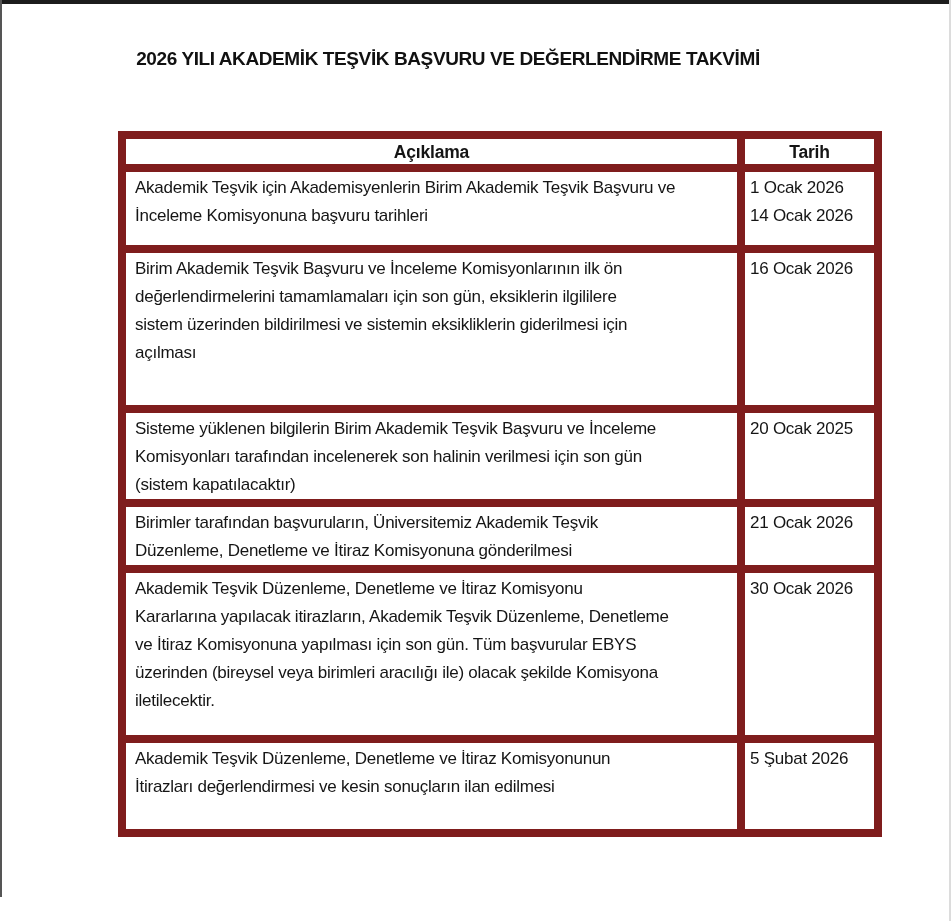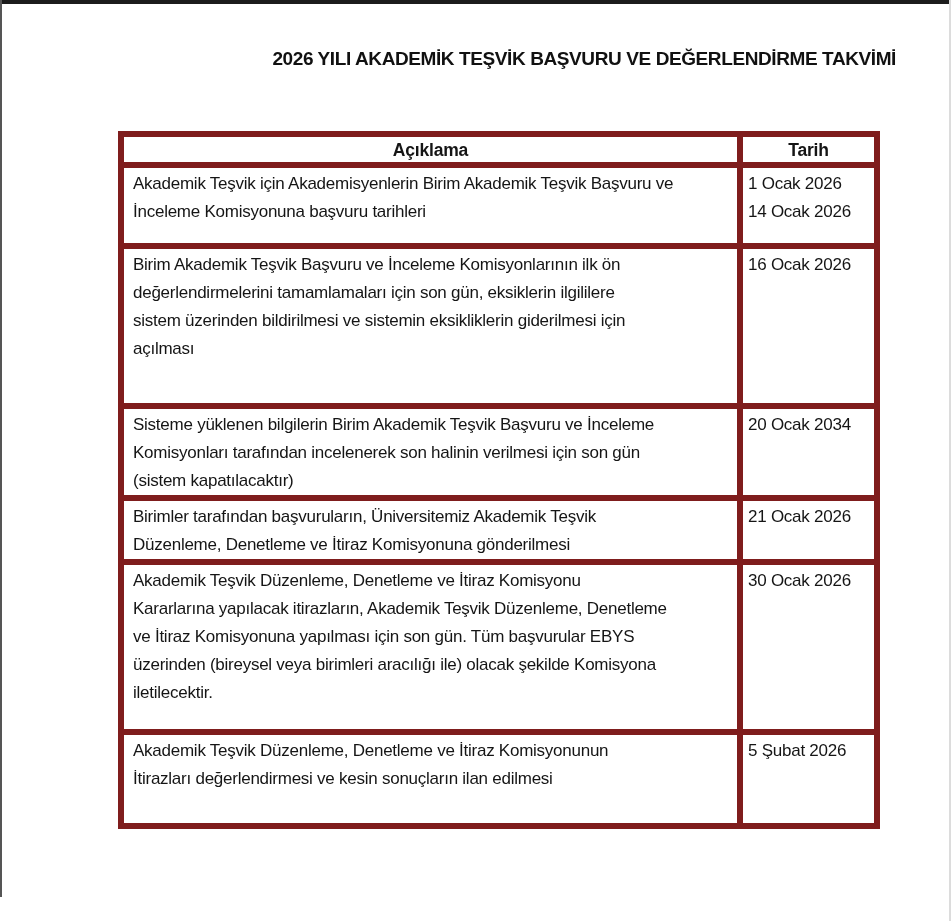--- a/index.html
+++ b/index.html
@@ -18,36 +18,36 @@
   .frame-left {
     position: absolute; top: 0; left: 0;
     width: 2px; height: 897px; background: #555555;
   }
   .edge-right {
     position: absolute; top: 0; right: 0;
     width: 2px; height: 921px; background: #dcdcdc;
   }
   .doc-title {
     position: absolute; top: 46px; left: 0; width: 896px;
-    text-align: right;
+    text-align: center;
     font-size: 19px; font-weight: bold;
     letter-spacing: -0.4px;
     line-height: 26px;
     color: #111111;
   }
   table.schedule {
     position: absolute; top: 131px; left: 118px;
     width: 756px;
     border-collapse: collapse;
     table-layout: fixed;
   }
   table.schedule col.c-desc { width: 619px; }
   table.schedule col.c-date { width: 137px; }
   table.schedule th, table.schedule td {
-    border: 6px solid #7f1d1d;
+    border: 8px solid #7f1d1d;
     vertical-align: top;
     background: #ffffff;
   }
   table.schedule th {
     font-size: 17.5px;
     font-weight: bold;
     text-align: center;
     padding: 1px 0 0 0;
     line-height: 24px;
     letter-spacing: -0.2px;
@@ -110,21 +110,21 @@
 açılması</td>
     <td class="date">
       <div>16 Ocak 2026</div>
     </td>
   </tr>
   <tr class="r3">
     <td class="desc">Sisteme yüklenen bilgilerin Birim Akademik Teşvik Başvuru ve İnceleme
 Komisyonları tarafından incelenerek son halinin verilmesi için son gün
 (sistem kapatılacaktır)</td>
     <td class="date">
-      <div>20 Ocak 2034</div>
+      <div>20 Ocak 2025</div>
     </td>
   </tr>
   <tr class="r4">
     <td class="desc">Birimler tarafından başvuruların, Üniversitemiz Akademik Teşvik
 Düzenleme, Denetleme ve İtiraz Komisyonuna gönderilmesi</td>
     <td class="date">
       <div>21 Ocak 2026</div>
     </td>
   </tr>
   <tr class="r6">

